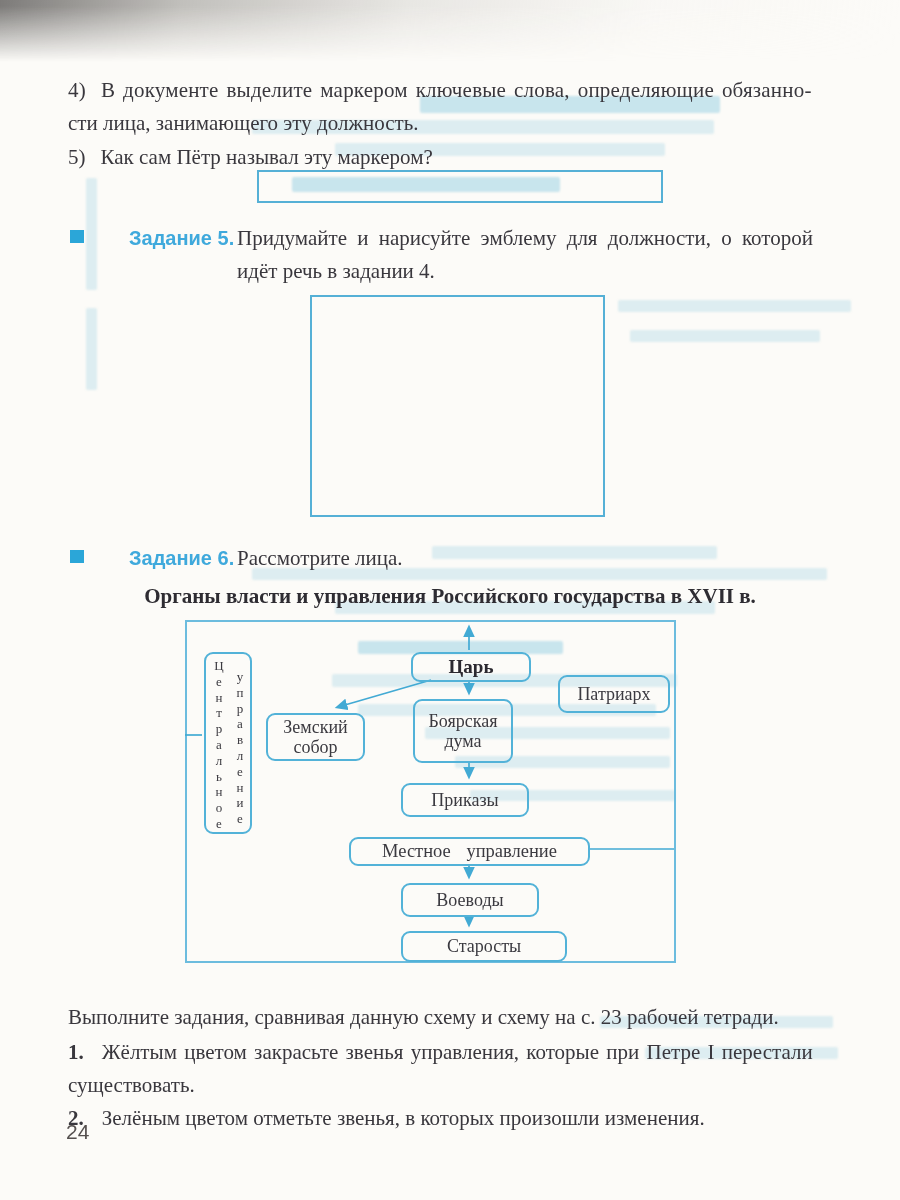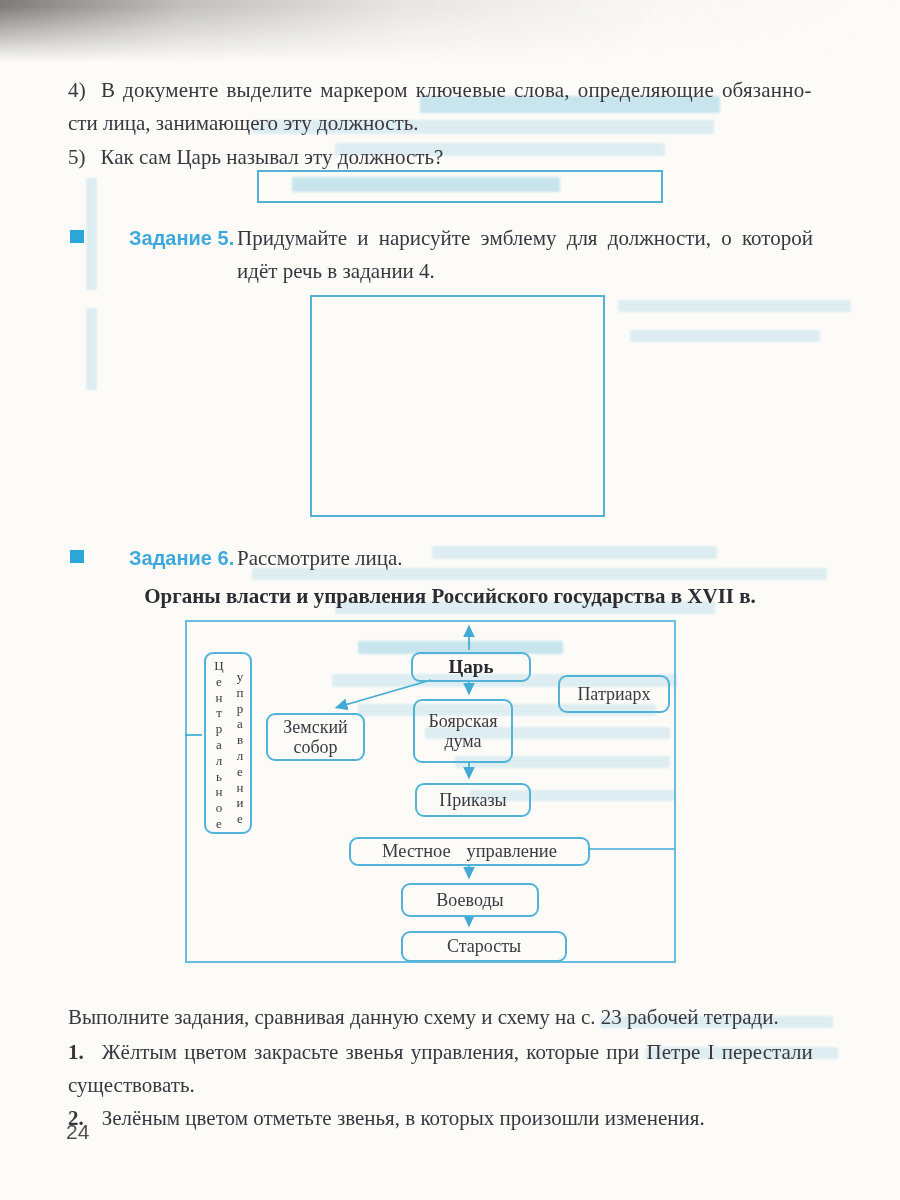--- a/index.html
+++ b/index.html
@@ -122,21 +122,21 @@
   <div class="ghost" style="left:600px;top:1016px;width:233px;height:12px"></div>
   <div class="ghost" style="left:645px;top:1047px;width:193px;height:12px"></div>
 </div>
 
 <div class="line" style="left:68px;top:78px;word-spacing:2.5px;letter-spacing:0.2px">
   <span class="num">4)</span><span>В документе выделите маркером ключевые слова, определяющие обязанно-</span>
 </div>
 <div class="line" style="left:68px;top:111px">сти лица, занимающего эту должность.</div>
 
 <div class="line" style="left:68px;top:145px">
-  <span class="num">5)</span><span>Как сам Царь называл эту должность?</span>
+  <span class="num">5)</span><span>Как сам Пётр называл эту маркером?</span>
 </div>
 <div class="field-box" style="left:257px;top:170px;width:406px;height:33px"></div>
 
 <div class="bullet" style="left:70px;top:230px"></div>
 <div class="task-label" style="left:92px;top:227px">Задание 5.</div>
 <div class="line" style="left:237px;top:226px;word-spacing:5px">Придумайте и нарисуйте эмблему для должности, о которой</div>
 <div class="line" style="left:237px;top:259px">идёт речь в задании 4.</div>
 <div class="field-box" style="left:310px;top:295px;width:295px;height:222px"></div>
 
 <div class="bullet" style="left:70px;top:550px"></div>
@@ -186,21 +186,21 @@
 е
 н
 и
 е</span>
   </div>
 
   <div class="node bold" style="left:224px;top:30px;width:120px;height:30px">Царь</div>
   <div class="node" style="left:371px;top:53px;width:112px;height:38px">Патриарх</div>
   <div class="node" style="left:79px;top:91px;width:99px;height:48px">Земский собор</div>
   <div class="node" style="left:226px;top:77px;width:100px;height:64px">Боярская дума</div>
-  <div class="node" style="left:228px;top:161px;width:116px;height:34px">Приказы</div>
+  <div class="node" style="left:214px;top:161px;width:128px;height:34px">Приказы</div>
   <div class="node" style="left:214px;top:261px;width:138px;height:34px">Воеводы</div>
   <div class="node wide" style="left:162px;top:215px;width:241px;height:29px">Местное управление</div>
   <div class="node" style="left:214px;top:309px;width:166px;height:31px">Старосты</div>
 </div>
 
 <div class="line" style="left:68px;top:1005px">Выполните задания, сравнивая данную схему и схему на с. 23 рабочей тетради.</div>
 
 <div class="line" style="left:68px;top:1040px;word-spacing:2px">
   <span class="bnum">1.</span><span>Жёлтым цветом закрасьте звенья управления, которые при Петре I перестали</span>
 </div>

